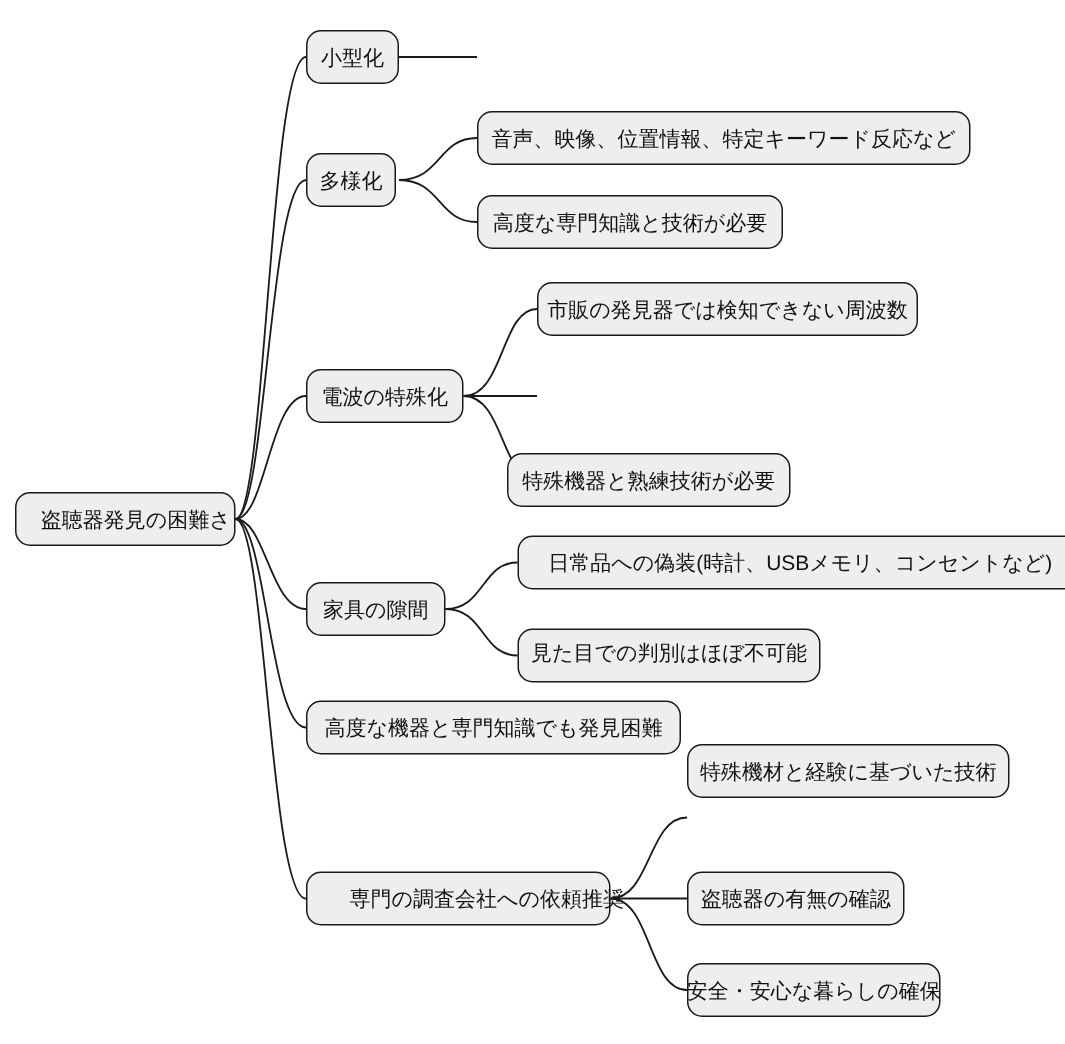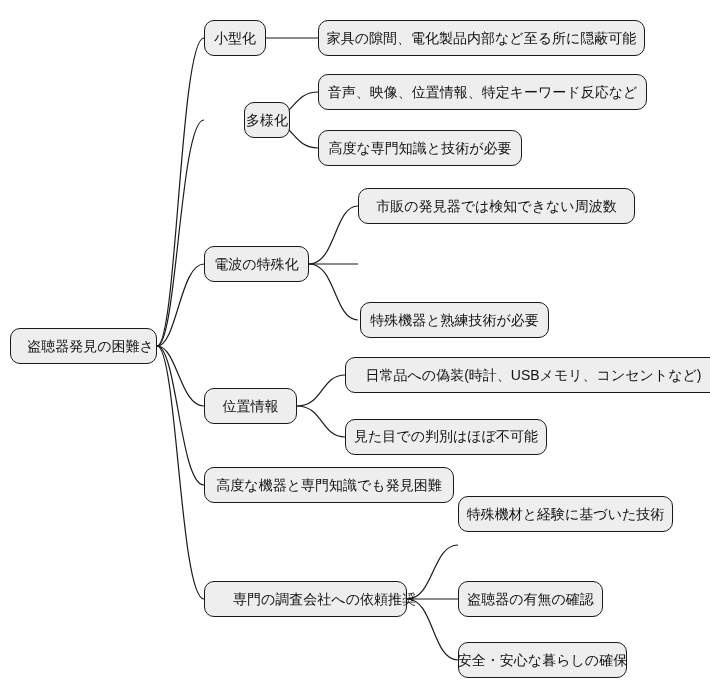--- a/index.html
+++ b/index.html
@@ -60,33 +60,32 @@
     <path d="M297,406 C323,406 321,437 345,437"></path>
 
     <path d="M407,599 C434,599 432,545 458,545"></path>
     <path d="M407,599 H458"></path>
     <path d="M407,599 C434,599 432,660 458,660"></path>
   </svg>
 
   <div class="node" style="left:10px;top:328px;width:147px;padding-left:20px;">盗聴器発見の困難さ</div>
 
   <div class="node" style="left:204px;top:20px;width:62px;">小型化</div>
-  <div class="node" style="left:204px;top:102px;width:46px;margin-left:40px;">多様化</div>
+  <div class="node" style="left:204px;top:102px;width:60px;">多様化</div>
   <div class="node" style="left:204px;top:246px;width:105px;">電波の特殊化</div>
-  <div class="node" style="left:204px;top:388px;width:93px;">位置情報</div>
+  <div class="node" style="left:204px;top:388px;width:93px;">家具の隙間</div>
   <div class="node" style="left:204px;top:467px;width:250px;">高度な機器と専門知識でも発見困難</div>
   <div class="node" style="left:204px;top:581px;width:203px;padding-left:44px;">専門の調査会社への依頼推奨</div>
 
-  <div class="node" style="left:318px;top:20px;width:327px;">家具の隙間、電化製品内部など至る所に隠蔽可能</div>
 
   <div class="node" style="left:318px;top:74px;width:329px;">音声、映像、位置情報、特定キーワード反応など</div>
   <div class="node" style="left:318px;top:130px;width:204px;">高度な専門知識と技術が必要</div>
 
-  <div class="node" style="left:358px;top:188px;width:277px;text-align:center;">市販の発見器では検知できない周波数</div>
-  <div class="node" style="left:360px;top:302px;width:189px;">特殊機器と熟練技術が必要</div>
+  <div class="node" style="left:358px;top:188px;width:254px;text-align:center;">市販の発見器では検知できない周波数</div>
+  <div class="node" style="left:338px;top:302px;width:189px;">特殊機器と熟練技術が必要</div>
 
   <div class="node" style="left:345px;top:357px;width:377px;">日常品への偽装(時計、USBメモリ、コンセントなど)</div>
   <div class="node" style="left:345px;top:419px;width:202px;font-family:Liberation Mono, monospace;">見た目での判別はほぼ不可能</div>
 
   <div class="node" style="left:458px;top:496px;width:215px;">特殊機材と経験に基づいた技術</div>
   <div class="node" style="left:458px;top:581px;width:145px;">盗聴器の有無の確認</div>
   <div class="node" style="left:458px;top:642px;width:169px;">安全・安心な暮らしの確保</div>
 
 </div>
 

